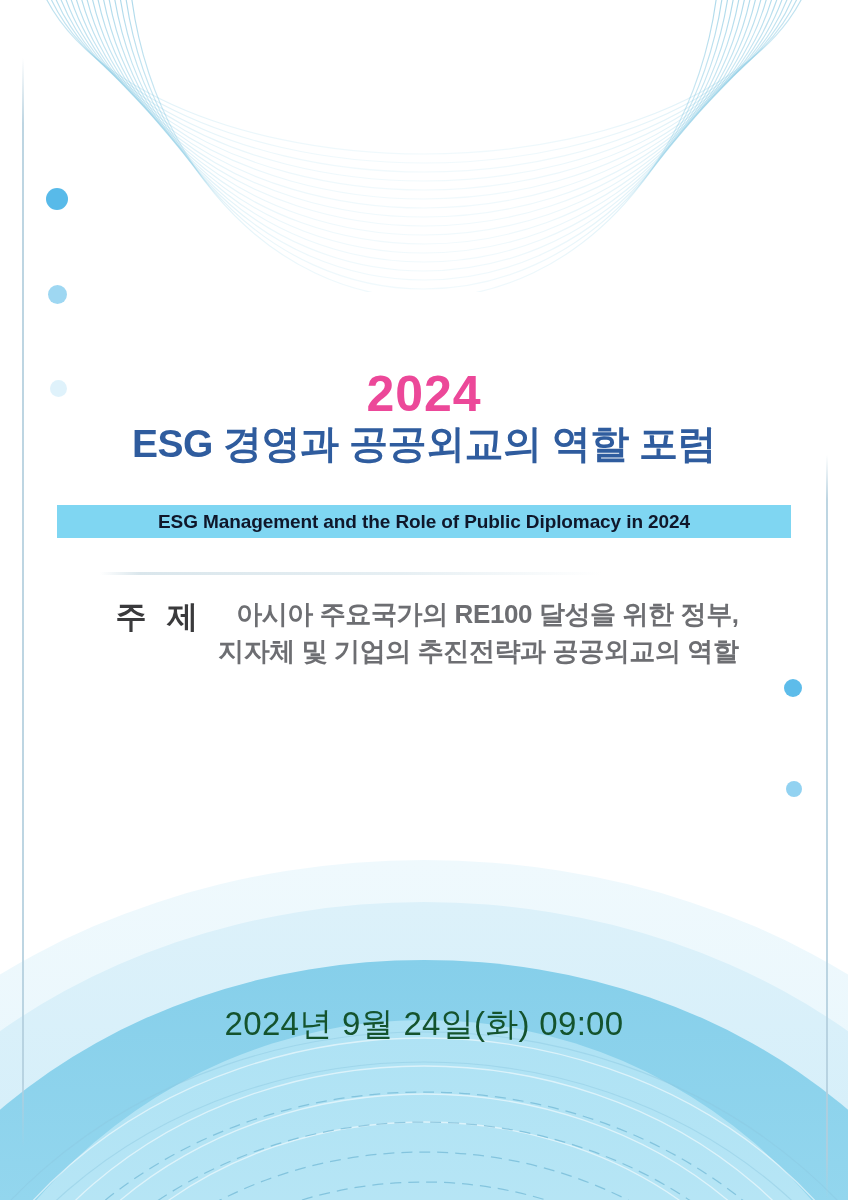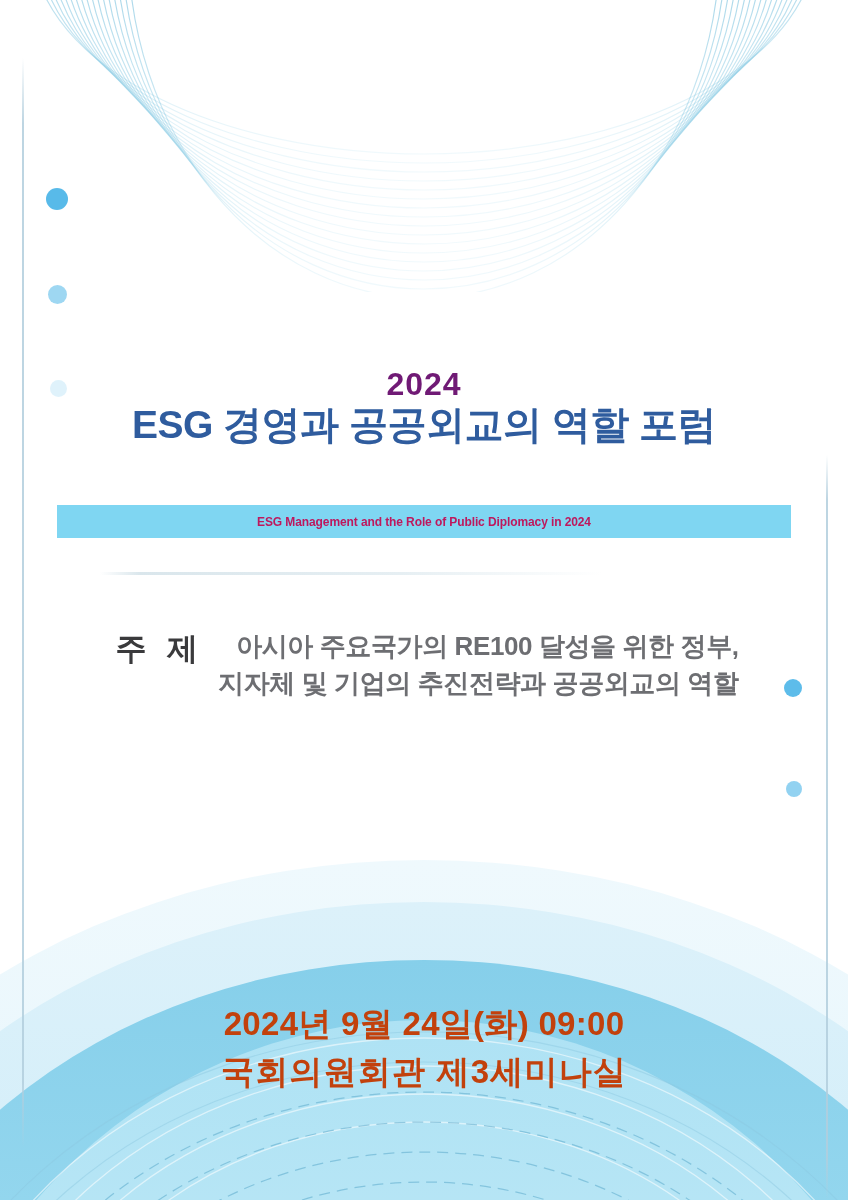--- a/index.html
+++ b/index.html
@@ -52,25 +52,25 @@
 
   
   .title-block {
     position: absolute;
     left: 0;
     top: 368px;
     width: 848px;
     text-align: center;
   }
   .title-year {
-    font-size: 32px;
+    font-size: 50px;
     font-weight: bold;
     line-height: 1.04;
     letter-spacing: 1px;
-    color: #701a75;
+    color: #ec4899;
   }
   .title-main {
     margin-top: 2px;
     font-size: 39px;
     font-weight: bold;
     line-height: 1.14;
     letter-spacing: -0.5px;
     color: #2F5C9E;
     white-space: nowrap;
   }
@@ -80,40 +80,40 @@
     left: 57px;
     top: 505px;
     width: 734px;
     height: 33px;
     background: #7FD6F2;
     display: flex;
     align-items: center;
     justify-content: center;
   }
   .subtitle-text {
-    color: #be185d;
-    font-size: 12px;
+    color: #0f172a;
+    font-size: 19px;
     font-weight: bold;
     letter-spacing: -0.1px;
     white-space: nowrap;
   }
 
   .divider {
     position: absolute;
     left: 100px;
     top: 572px;
     width: 502px;
     height: 3px;
     background: linear-gradient(to right, rgba(222,233,238,0.0) 0%, rgba(216,229,235,0.95) 8%, rgba(224,235,240,0.8) 60%, rgba(236,243,246,0.0) 100%);
   }
 
   .subject-block {
     position: absolute;
     left: 0;
-    top: 628px;
+    top: 596px;
     width: 848px;
   }
   .subject-row {
     display: flex;
     align-items: flex-start;
     justify-content: center;
     padding-left: 6px;
   }
   .subject-label {
     font-size: 31px;
@@ -146,23 +146,23 @@
   }
 
   .event-block {
     position: absolute;
     left: 0;
     top: 1000px;
     width: 848px;
     text-align: center;
   }
   .event-date, .event-venue {
-    color: #c2410c;
+    color: #14532d;
     font-size: 33px;
-    font-weight: bold;
+    font-weight: normal;
     letter-spacing: 0.3px;
     line-height: 1.45;
     white-space: nowrap;
   }
   .event-venue { letter-spacing: 1.2px; }
 </style>
 </head>
 <body>
 
 <div id="poster">
@@ -278,16 +278,15 @@
       <div class="subject-label">주 제</div>
       <div class="subject-lines">
         <span class="subject-line">아시아 주요국가의 RE100 달성을 위한 정부,</span>
         <span class="subject-line">지자체 및 기업의 추진전략과 공공외교의 역할</span>
       </div>
     </div>
   </div>
 
   <div class="event-block">
     <div class="event-date">2024년 9월 24일(화)   09:00</div>
-    <div class="event-venue">국회의원회관   제3세미나실</div>
   </div>
 
 </div>
 
 </body></html>

